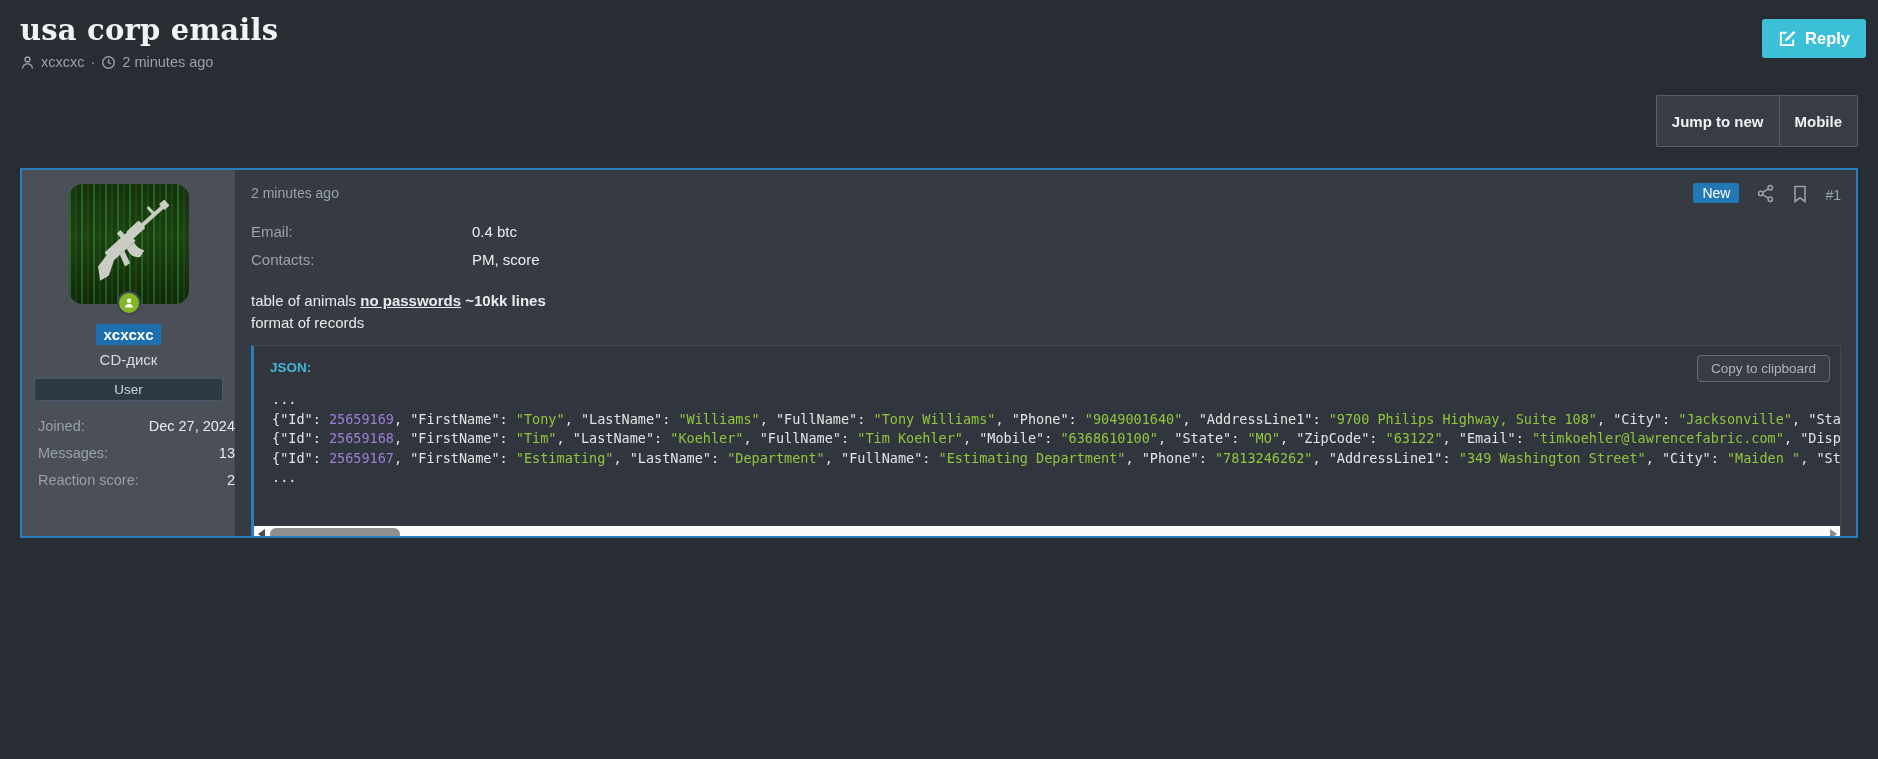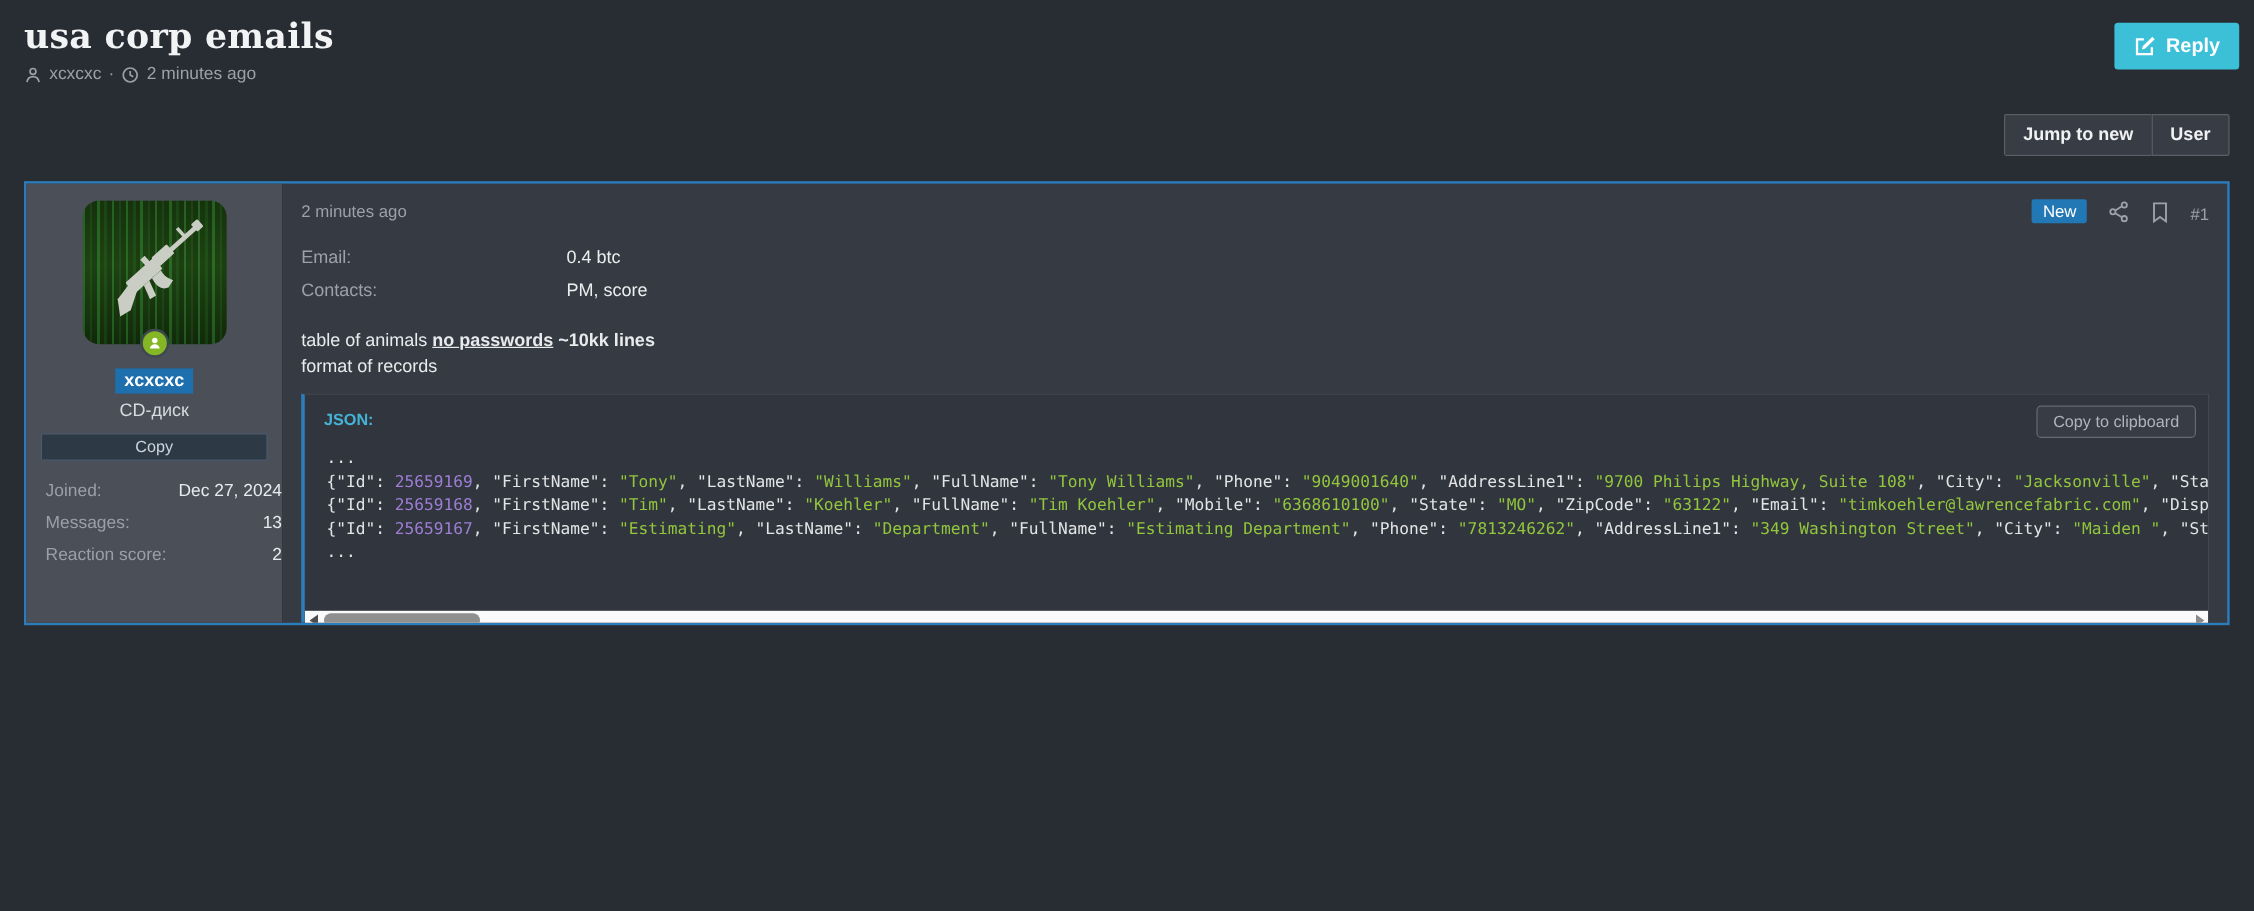--- a/index.html
+++ b/index.html
@@ -45,21 +45,21 @@
   }
   .new-deal-btn { margin-top:39px; height:38px; font-size:16px; }
 
   
   .actions-row {
     margin:25px 20px 0 20px; display:flex; justify-content:flex-end;
   }
   .btn-dark {
     background:#383d45; border:1px solid #5a5f67; color:#f0f1f3;
     font-family:"Liberation Sans", sans-serif;
-    font-weight:700; font-size:15px; height:35px; padding:0 15px;
+    font-weight:700; font-size:15px; height:52px; padding:0 15px;
     cursor:pointer;
   }
   .btn-dark.first { border-radius:2px 0 0 2px; border-right:none; }
   .btn-dark.last  { border-radius:0 2px 2px 0; }
 
   
   .post {
     margin:21px 20px 0 20px; height:370px;
     border:2px solid #2a7cbb; background:#363b43;
     display:flex; overflow:hidden;
@@ -202,21 +202,21 @@
           <path d="M16.5 2.5 L17.8 3.8 L10 11.6 L8 12.2 L8.6 10.2 Z" fill="currentColor" stroke-width="1"></path>
         </svg>
       </span>
       <span>Reply</span>
     </button>
   </div>
 
 
   <div class="actions-row">
     <button class="btn-dark first">Jump to new</button>
-    <button class="btn-dark last">User</button>
+    <button class="btn-dark last">Mobile</button>
   </div>
 
   <div class="post">
 
     <div class="user-cell">
       <div class="avatar-wrap">
         <span class="avatar">
           <svg width="120" height="120" viewBox="0 0 120 120">
             <g transform="rotate(-42 60 60)" fill="#c9cdc4">
               <rect x="82" y="53" width="30" height="4"></rect>
@@ -235,21 +235,21 @@
           <svg width="12" height="12" viewBox="0 0 16 16" fill="#ffffff">
             <circle cx="8" cy="5" r="3"></circle>
             <path d="M2.5 14 C3.2 10.5 5.4 9.3 8 9.3 C10.6 9.3 12.8 10.5 13.5 14 Z"></path>
           </svg>
         </span>
       </div>
       <div>
         <span class="username">xcxcxc</span>
       </div>
       <div class="user-title">CD-диск</div>
-      <div class="user-banner">Copy</div>
+      <div class="user-banner">User</div>
       <div class="user-stats">
         <div class="stat-row">
           <span class="stat-label">Joined:</span>
           <span class="stat-value">Dec 27, 2024</span>
         </div>
         <div class="stat-row">
           <span class="stat-label">Messages:</span>
           <span class="stat-value">13</span>
         </div>
         <div class="stat-row">

